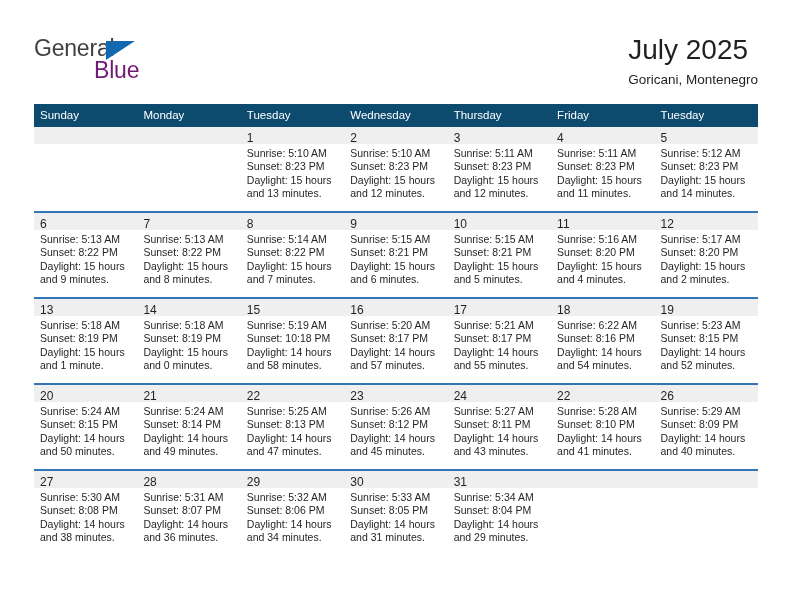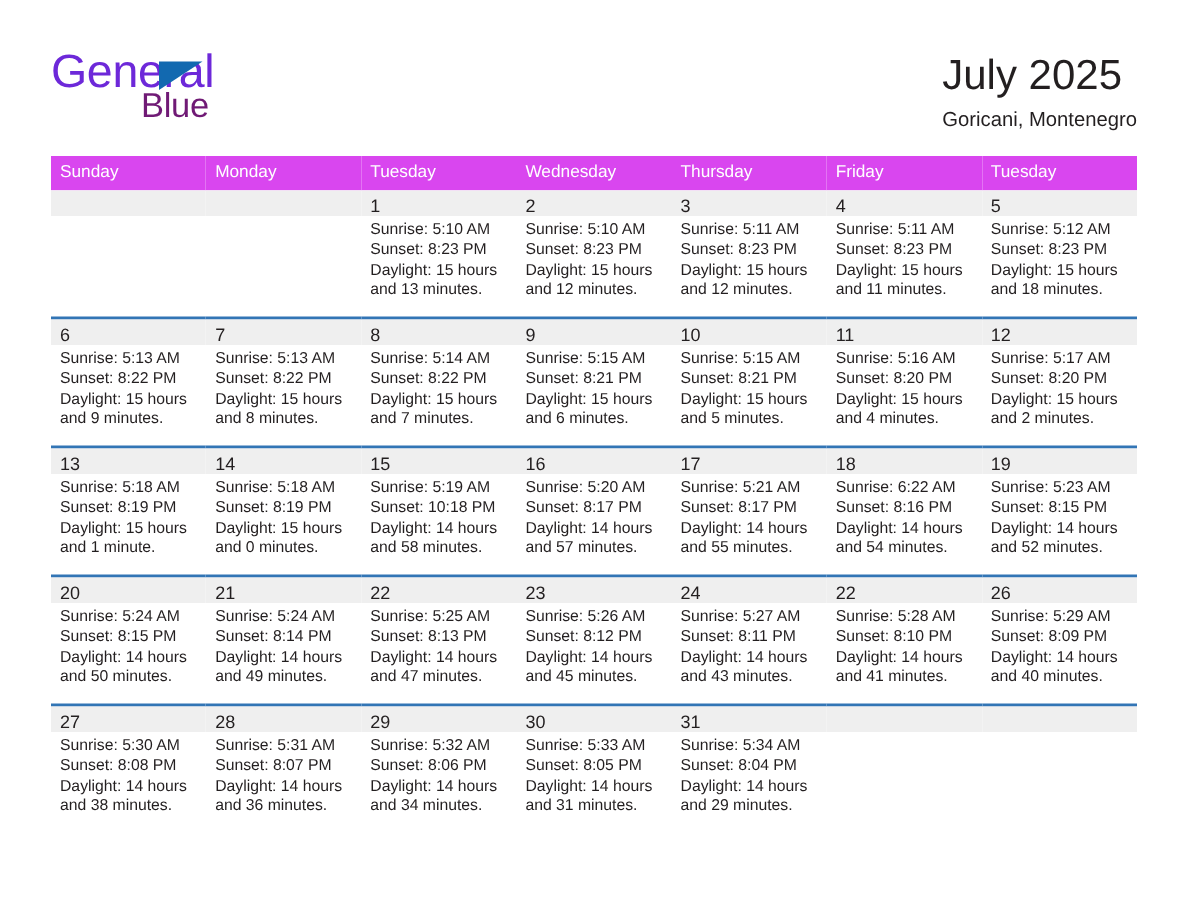--- a/index.html
+++ b/index.html
@@ -33,23 +33,23 @@
     position: absolute;
     left: 34px;
     top: 36px;
     width: 200px;
     height: 56px;
   }
   .logo-general {
     position: absolute;
     left: 0;
     top: 0;
-    font-size: 31px;
+    font-size: 23px;
     letter-spacing: -0.2px;
-    color: #6d28d9;
+    color: #404040;
     line-height: 24px;
   }
   .logo-tri {
     position: absolute;
     left: 72px;
     top: 5px;
     width: 0;
     height: 0;
     border-left: 29px solid #1269b0;
     border-bottom: 19px solid transparent;
@@ -87,21 +87,21 @@
   
   .calendar {
     position: absolute;
     left: 34px;
     top: 104px;
     width: 724px;
     border-collapse: collapse;
     table-layout: fixed;
   }
   .calendar th {
-    background: #d946ef;
+    background: #0c4a6e;
     color: #ffffff;
     font-size: 11.5px;
     font-weight: normal;
     text-align: left;
     padding: 5px 0 5px 6px;
     height: 10px;
     line-height: 13px;
   }
   .calendar td {
     width: 103.42px;
@@ -243,21 +243,21 @@
               </div>
             </div>
           </td>
           <td>
             <div class="cell">
               <div class="daynum-band"><span class="daynum">5</span></div>
               <div class="cell-body">
                 <div>Sunrise: 5:12 AM</div>
                 <div>Sunset: 8:23 PM</div>
                 <div>Daylight: 15 hours</div>
-                <div>and 18 minutes.</div>
+                <div>and 14 minutes.</div>
               </div>
             </div>
           </td>
         </tr>
         <tr class="week">
           <td>
             <div class="cell">
               <div class="daynum-band"><span class="daynum">6</span></div>
               <div class="cell-body">
                 <div>Sunrise: 5:13 AM</div>

